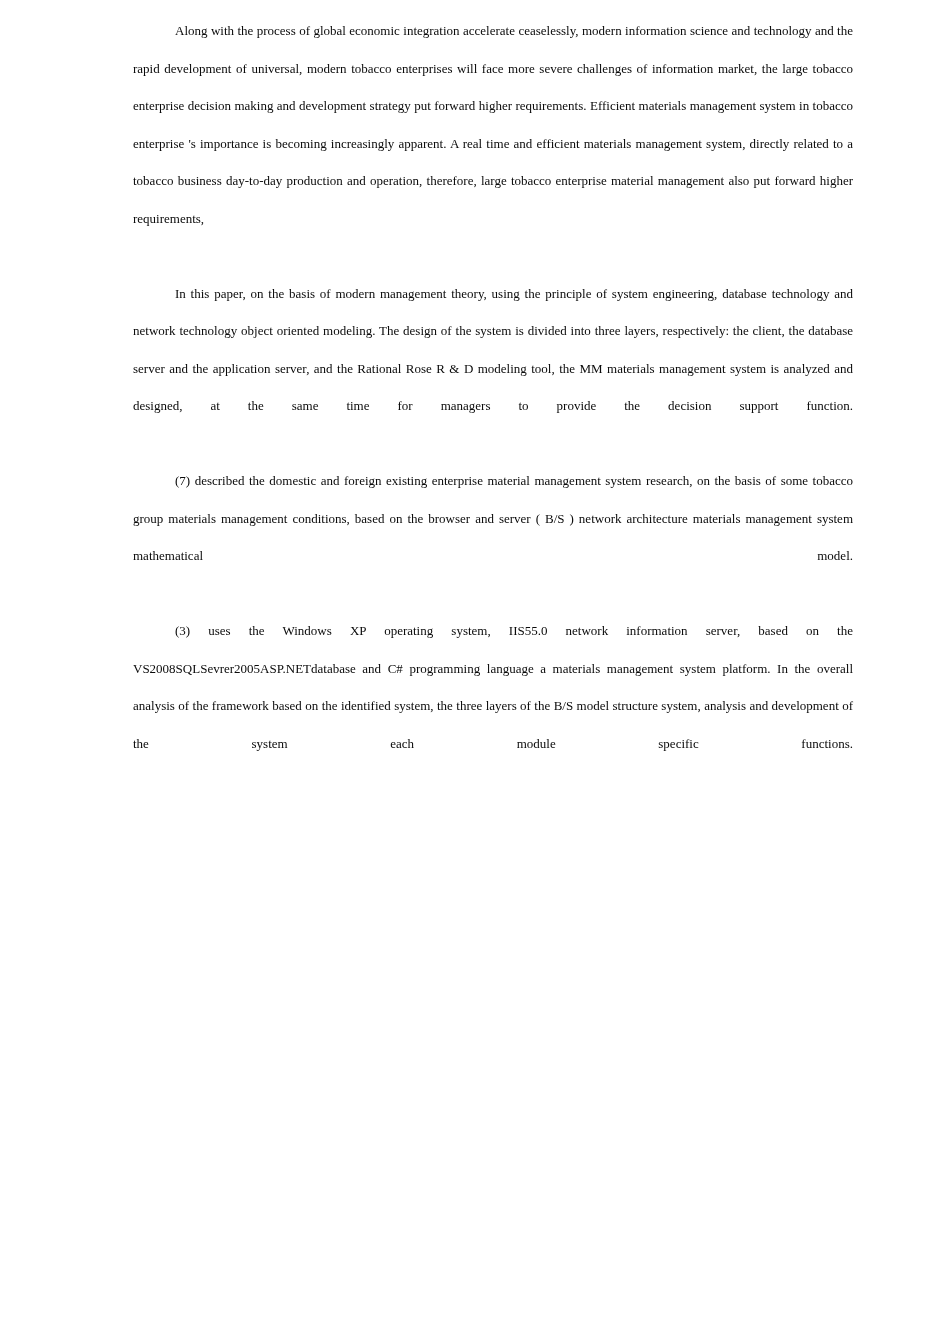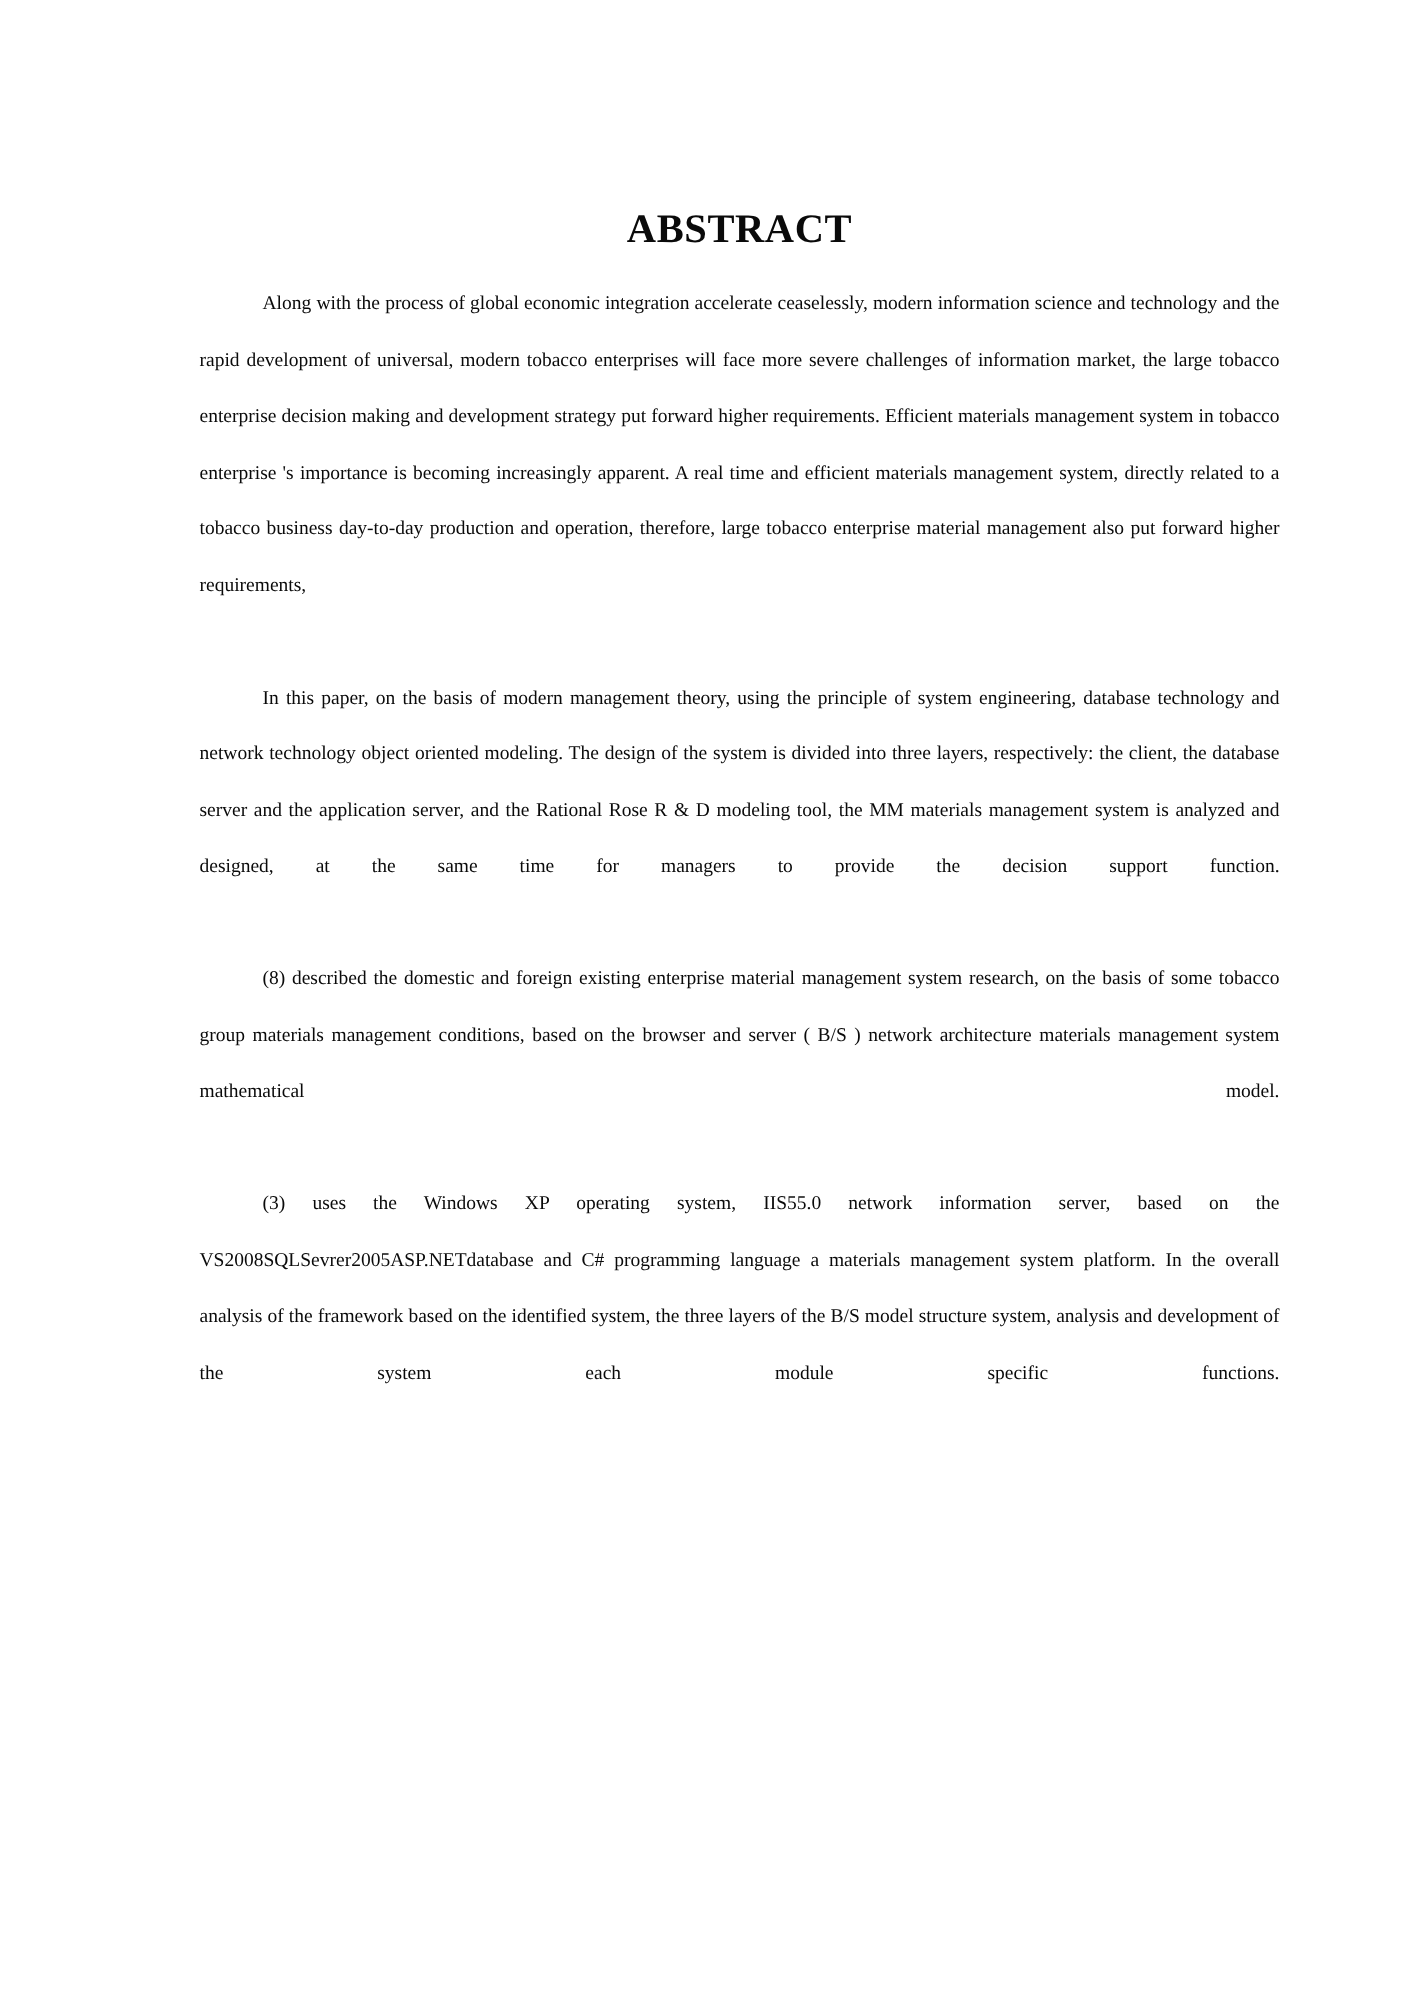--- a/index.html
+++ b/index.html
@@ -60,23 +60,22 @@
   p.para.nojust::after {
     display: none;
   }
 </style>
 </head>
 <body>
 
 <div class="page">
   <div class="content">
 
-    <h1 class="doc-title">ABSTRACT</h1>
 
     <div class="body-block">
       <p class="para">Along with the process of global economic integration accelerate ceaselessly, modern information science and technology and the rapid development of universal, modern tobacco enterprises will face more severe challenges of information market, the large tobacco enterprise decision making and development strategy put forward higher requirements. Efficient materials management system in tobacco enterprise 's importance is becoming increasingly apparent. A real time and efficient materials management system, directly related to a tobacco business day-to-day production and operation, therefore, large tobacco enterprise material management also put forward higher requirements,</p>
       <p class="para">In this paper, on the basis of modern management theory, using the principle of system engineering, database technology and network technology object oriented modeling. The design of the system is divided into three layers, respectively: the client, the database server and the application server, and the Rational Rose R &amp; D modeling tool, the MM materials management system is analyzed and designed, at the same time for managers to provide the decision support function.</p>
-      <p class="para">(8) described the domestic and foreign existing enterprise material management system research, on the basis of some tobacco group materials management conditions, based on the browser and server ( B/S ) network architecture materials management system mathematical model.</p>
+      <p class="para">(7) described the domestic and foreign existing enterprise material management system research, on the basis of some tobacco group materials management conditions, based on the browser and server ( B/S ) network architecture materials management system mathematical model.</p>
       <p class="para">(3) uses the Windows XP operating system, IIS55.0 network information server, based on the VS2008SQLSevrer2005ASP.NETdatabase and C# programming language a materials management system platform. In the overall analysis of the framework based on the identified system, the three layers of the B/S model structure system, analysis and development of the system each module specific functions.</p>
     </div>
 
   </div>
 </div>
 
 </body></html>

